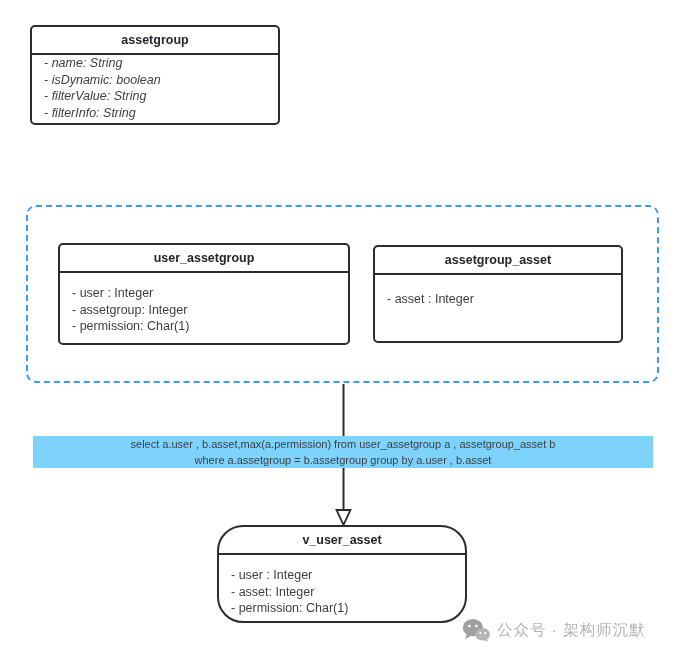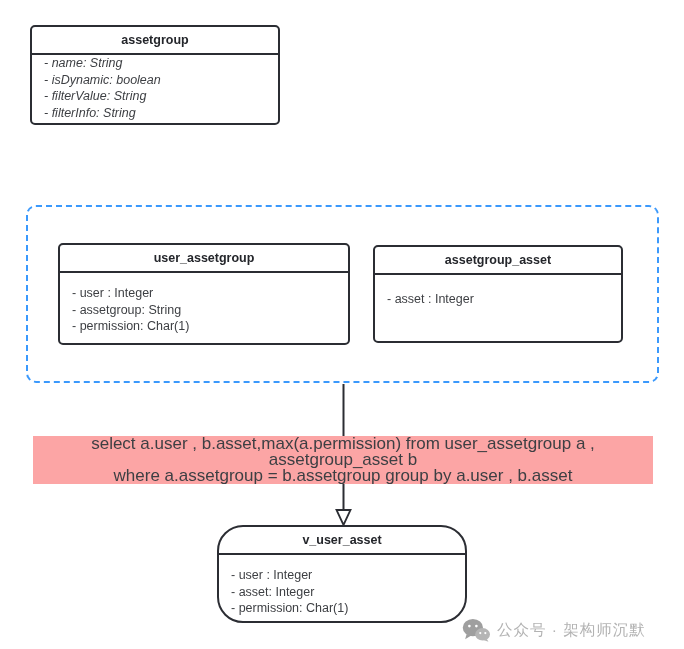--- a/index.html
+++ b/index.html
@@ -55,24 +55,24 @@
     left: 335px;
     top: 384px;
     z-index: 1;
   }
   .sql-label {
     position: absolute;
     left: 33px;
     top: 436px;
     width: 620px;
     text-align: center;
-    font-size: 17px;
+    font-size: 11px;
     line-height: 16px;
     color: #3d3f43;
-    background: #fca5a5;
+    background: #7dd3fc;
     z-index: 2;
   }
   .watermark {
     position: absolute;
     left: 462px;
     top: 603px;
     display: flex;
     align-items: center;
     gap: 7px;
     z-index: 4;
@@ -106,21 +106,21 @@
         <div>- filterInfo: String</div>
       </div>
   </div>
 
   <div class="group-box"></div>
 
   <div class="uml-class" id="box-user_assetgroup">
     <div class="uml-title">user_assetgroup</div>
     <div class="uml-fields">
         <div>- user : Integer</div>
-        <div>- assetgroup: String</div>
+        <div>- assetgroup: Integer</div>
         <div>- permission: Char(1)</div>
       </div>
   </div>
 
   <div class="uml-class" id="box-assetgroup_asset">
     <div class="uml-title">assetgroup_asset</div>
     <div class="uml-fields">
         <div>- asset : Integer</div>
       </div>
   </div>

